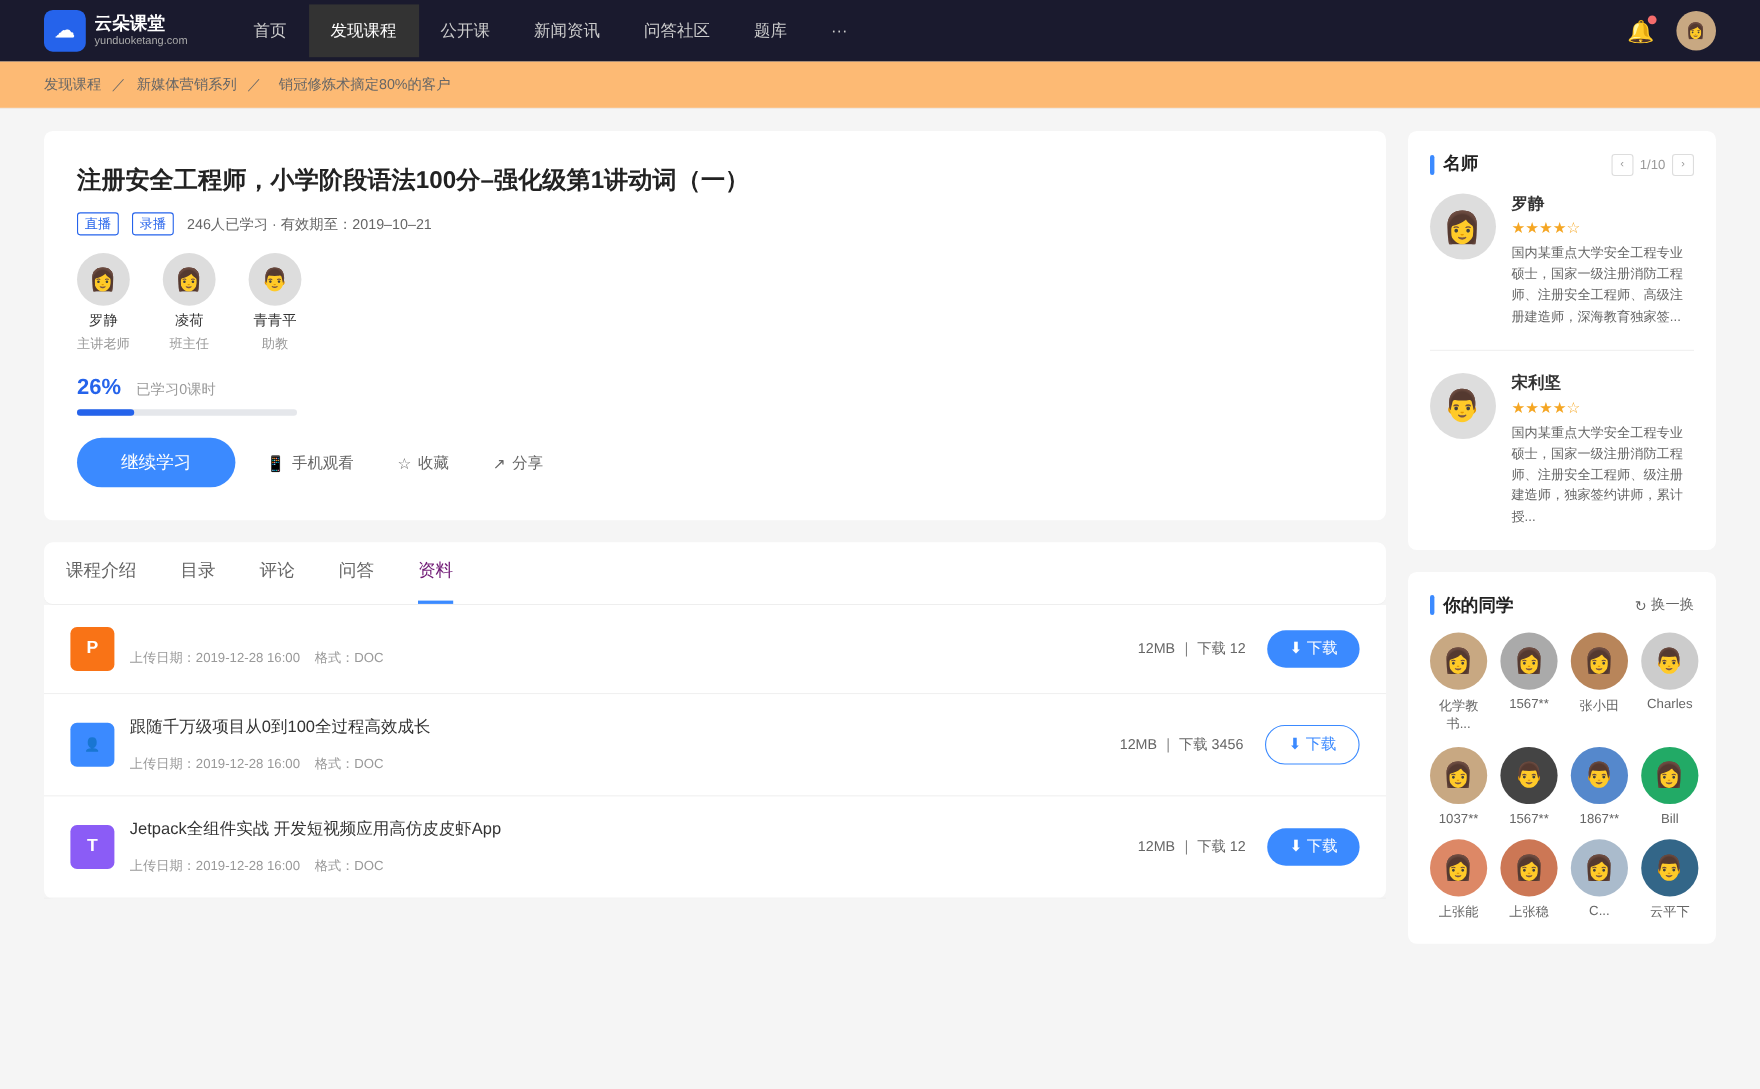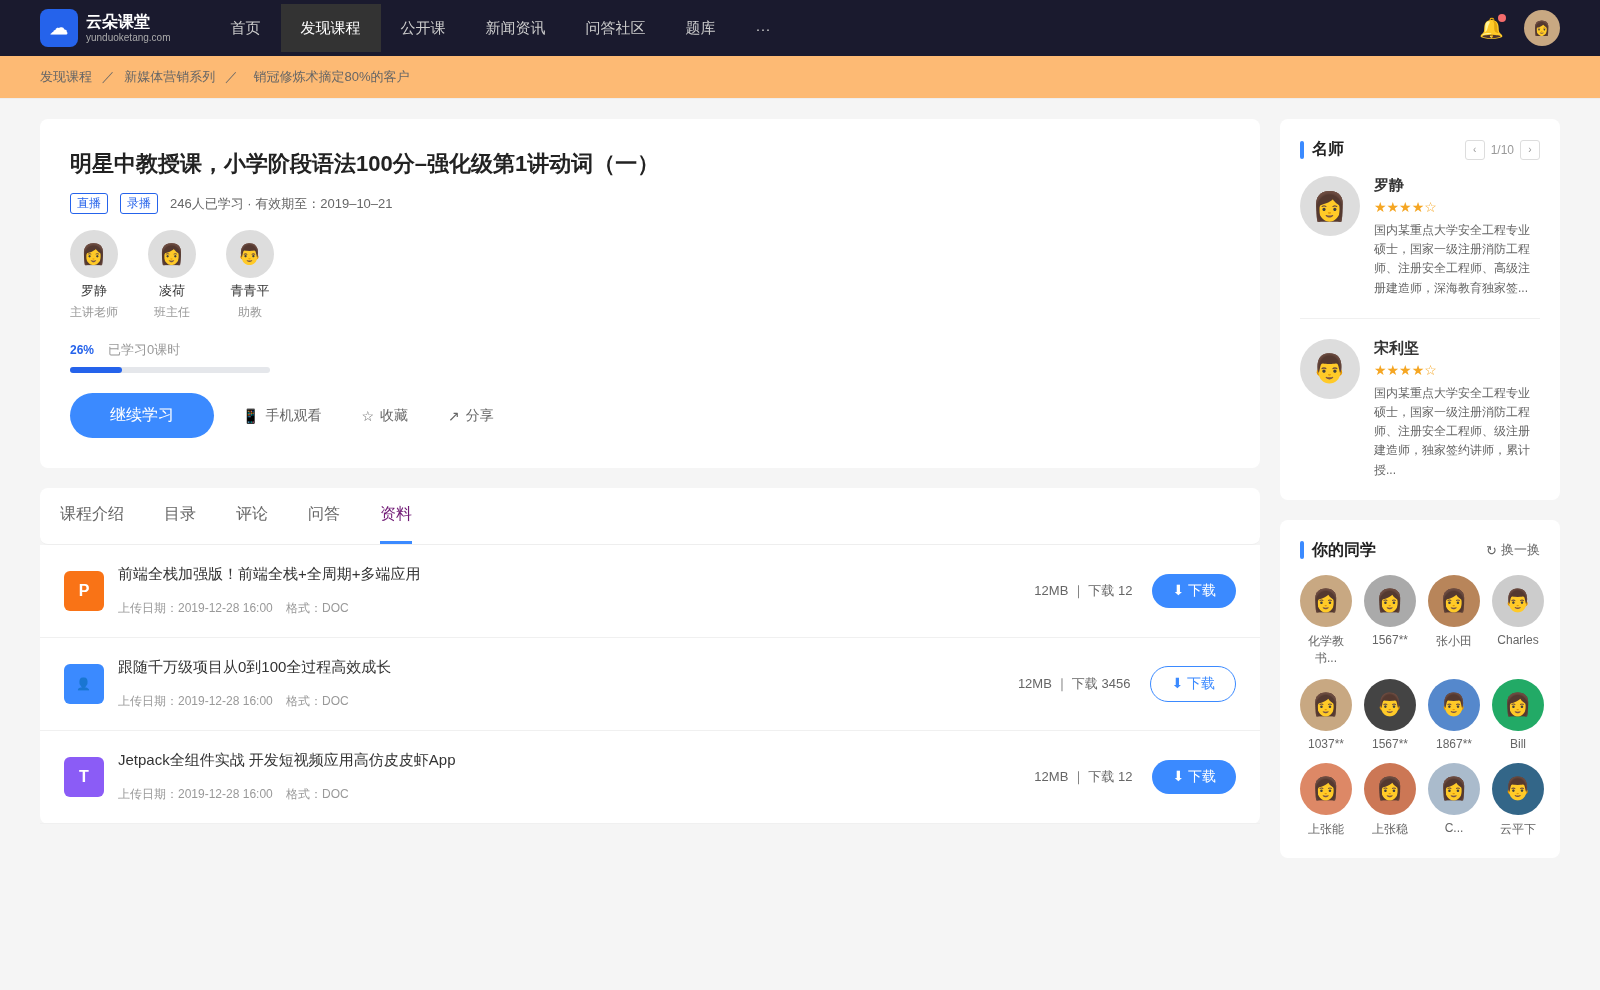--- a/index.html
+++ b/index.html
@@ -36,21 +36,21 @@
     .course-title { font-size: 22px; font-weight: 600; color: #222; margin-bottom: 14px; }
     .tags-row { display: flex; align-items: center; gap: 12px; margin-bottom: 16px; }
     .tag { border: 1px solid #2563eb; color: #2563eb; border-radius: 3px; padding: 1px 6px; font-size: 12px; }
     .meta-text { color: #666; font-size: 13px; }
     .teachers-row { display: flex; gap: 30px; margin-bottom: 20px; }
     .teacher { display: flex; flex-direction: column; align-items: center; gap: 4px; }
     .teacher-avatar { width: 48px; height: 48px; border-radius: 50%; overflow: hidden; background: #ddd; display: flex; align-items: center; justify-content: center; font-size: 20px; }
     .teacher-name { font-size: 13px; color: #333; }
     .teacher-role { font-size: 12px; color: #999; }
     .progress-section { margin-bottom: 20px; }
-    .progress-label { color: #2563eb; font-size: 12px; font-weight: 600; margin-bottom: 2px; }
+    .progress-label { color: #2563eb; font-size: 20px; font-weight: 600; margin-bottom: 2px; }
     .progress-sub { color: #999; font-size: 13px; display: inline-block; margin-left: 10px; }
     .progress-bar-bg { background: #e5e7eb; height: 6px; border-radius: 3px; margin-top: 8px; width: 200px; }
     .progress-bar-fill { background: #2563eb; height: 6px; border-radius: 3px; }
     .actions-row { display: flex; align-items: center; gap: 16px; }
     .btn-primary { background: #3b8aff; color: white; border: none; border-radius: 24px; padding: 12px 40px; font-size: 16px; cursor: pointer; font-weight: 500; }
     .action-btn { display: flex; align-items: center; gap: 6px; color: #666; font-size: 14px; cursor: pointer; border: none; background: none; padding: 8px 12px; }
 
     
     .tabs-bar { background: white; border-radius: 8px; padding: 0 20px; display: flex; gap: 40px; border-bottom: 1px solid #eee; margin-bottom: 0; }
     .tab { padding: 16px 0; font-size: 16px; color: #666; cursor: pointer; border-bottom: 3px solid transparent; }
@@ -129,21 +129,21 @@
   <a href="#">新媒体营销系列</a>
   <span>／</span>
   <span>销冠修炼术摘定80%的客户</span>
 </div>
 
 <div class="main-container">
 
   <div class="left-col">
 
     <div class="course-card">
-      <div class="course-title">明星中教授课，小学阶段语法100分–强化级第1讲动词（一）</div>
+      <div class="course-title">注册安全工程师，小学阶段语法100分–强化级第1讲动词（一）</div>
       <div class="tags-row">
         <span class="tag">直播</span>
         <span class="tag">录播</span>
         <span class="meta-text">246人已学习 · 有效期至：2019–10–21</span>
       </div>
       <div class="teachers-row">
         <div class="teacher">
           <div class="teacher-avatar">👩</div>
           <span class="teacher-name">罗静</span>
           <span class="teacher-role">主讲老师</span>
@@ -188,21 +188,20 @@
       <div class="tab">目录</div>
       <div class="tab">评论</div>
       <div class="tab">问答</div>
       <div class="tab active">资料</div>
     </div>
 
     <div class="resources-container">
       <div class="resource-item">
         <div class="resource-icon" style="background: #f97316;">P</div>
         <div class="resource-info">
-          <div class="resource-title">前端全栈加强版！前端全栈+全周期+多端应用</div>
           <div class="resource-meta">
             <span>上传日期：2019-12-28  16:00</span>&nbsp;&nbsp;&nbsp;
             <span>格式：DOC</span>
           </div>
         </div>
         <div class="resource-stats">
           <span>12MB</span>&nbsp;｜&nbsp;<span>下载 12</span>
         </div>
         <button class="btn-download-filled">⬇ 下载</button>
       </div>

